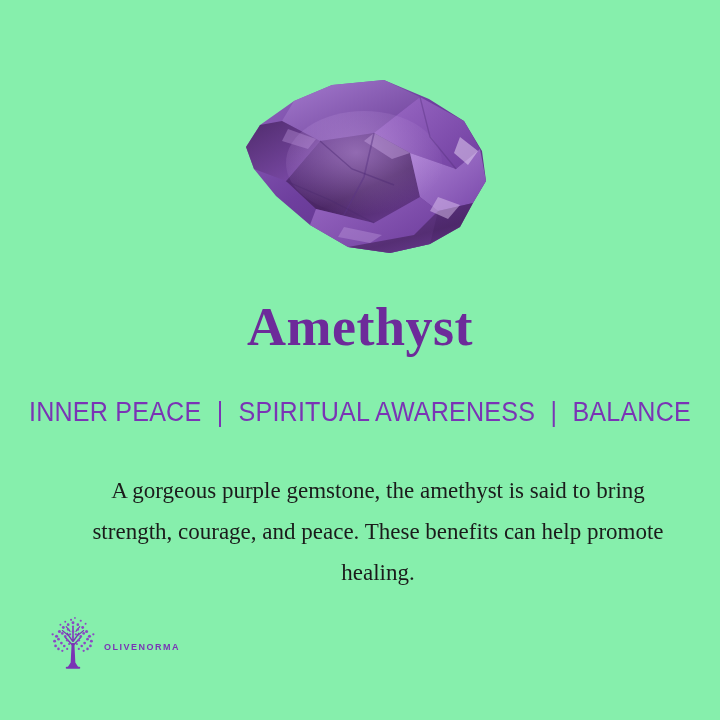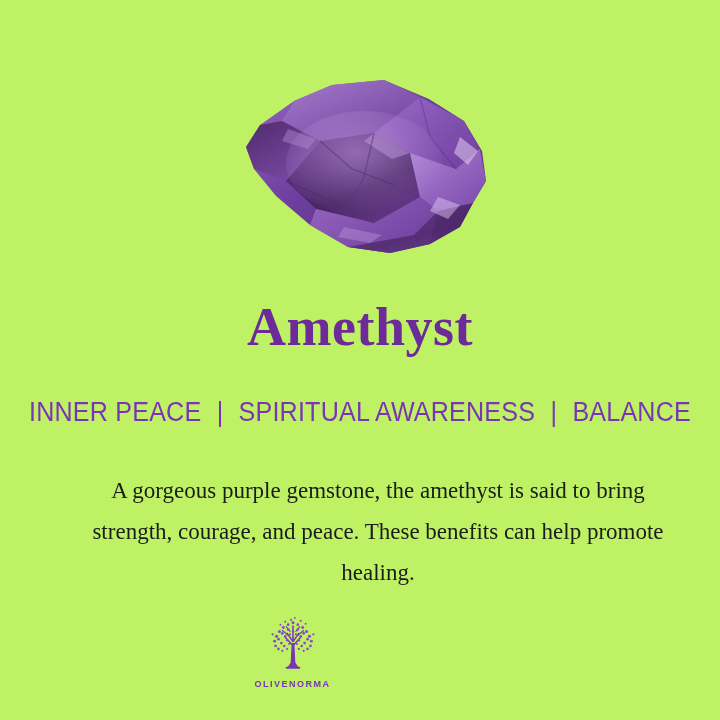--- a/index.html
+++ b/index.html
@@ -10,21 +10,21 @@
   body {
     width: 720px;
     height: 720px;
     font-family: "Liberation Sans", sans-serif;
     overflow: hidden;
   }
   .card {
     position: relative;
     width: 720px;
     height: 720px;
-    background: #bef264;
+    background: #86efac;
     box-sizing: border-box;
   }
 
   
   .gem-wrap {
     position: absolute;
     left: 0;
     top: 72px;
     width: 720px;
     height: 200px;
@@ -94,22 +94,23 @@
     margin: 18px;
   }
 
   
   .brand {
     position: absolute;
     left: 0;
     top: 614px;
     width: 585px;
     display: flex;
-    flex-direction: column;
+    flex-direction: row;
     align-items: center;
+    padding-left: 42px;
   }
   .brand-mark {
     display: block;
     width: 62px;
     height: 62px;
   }
   .brand-name {
     margin-top: 3px;
     font-family: "Liberation Sans", sans-serif;
     font-size: 9px;

